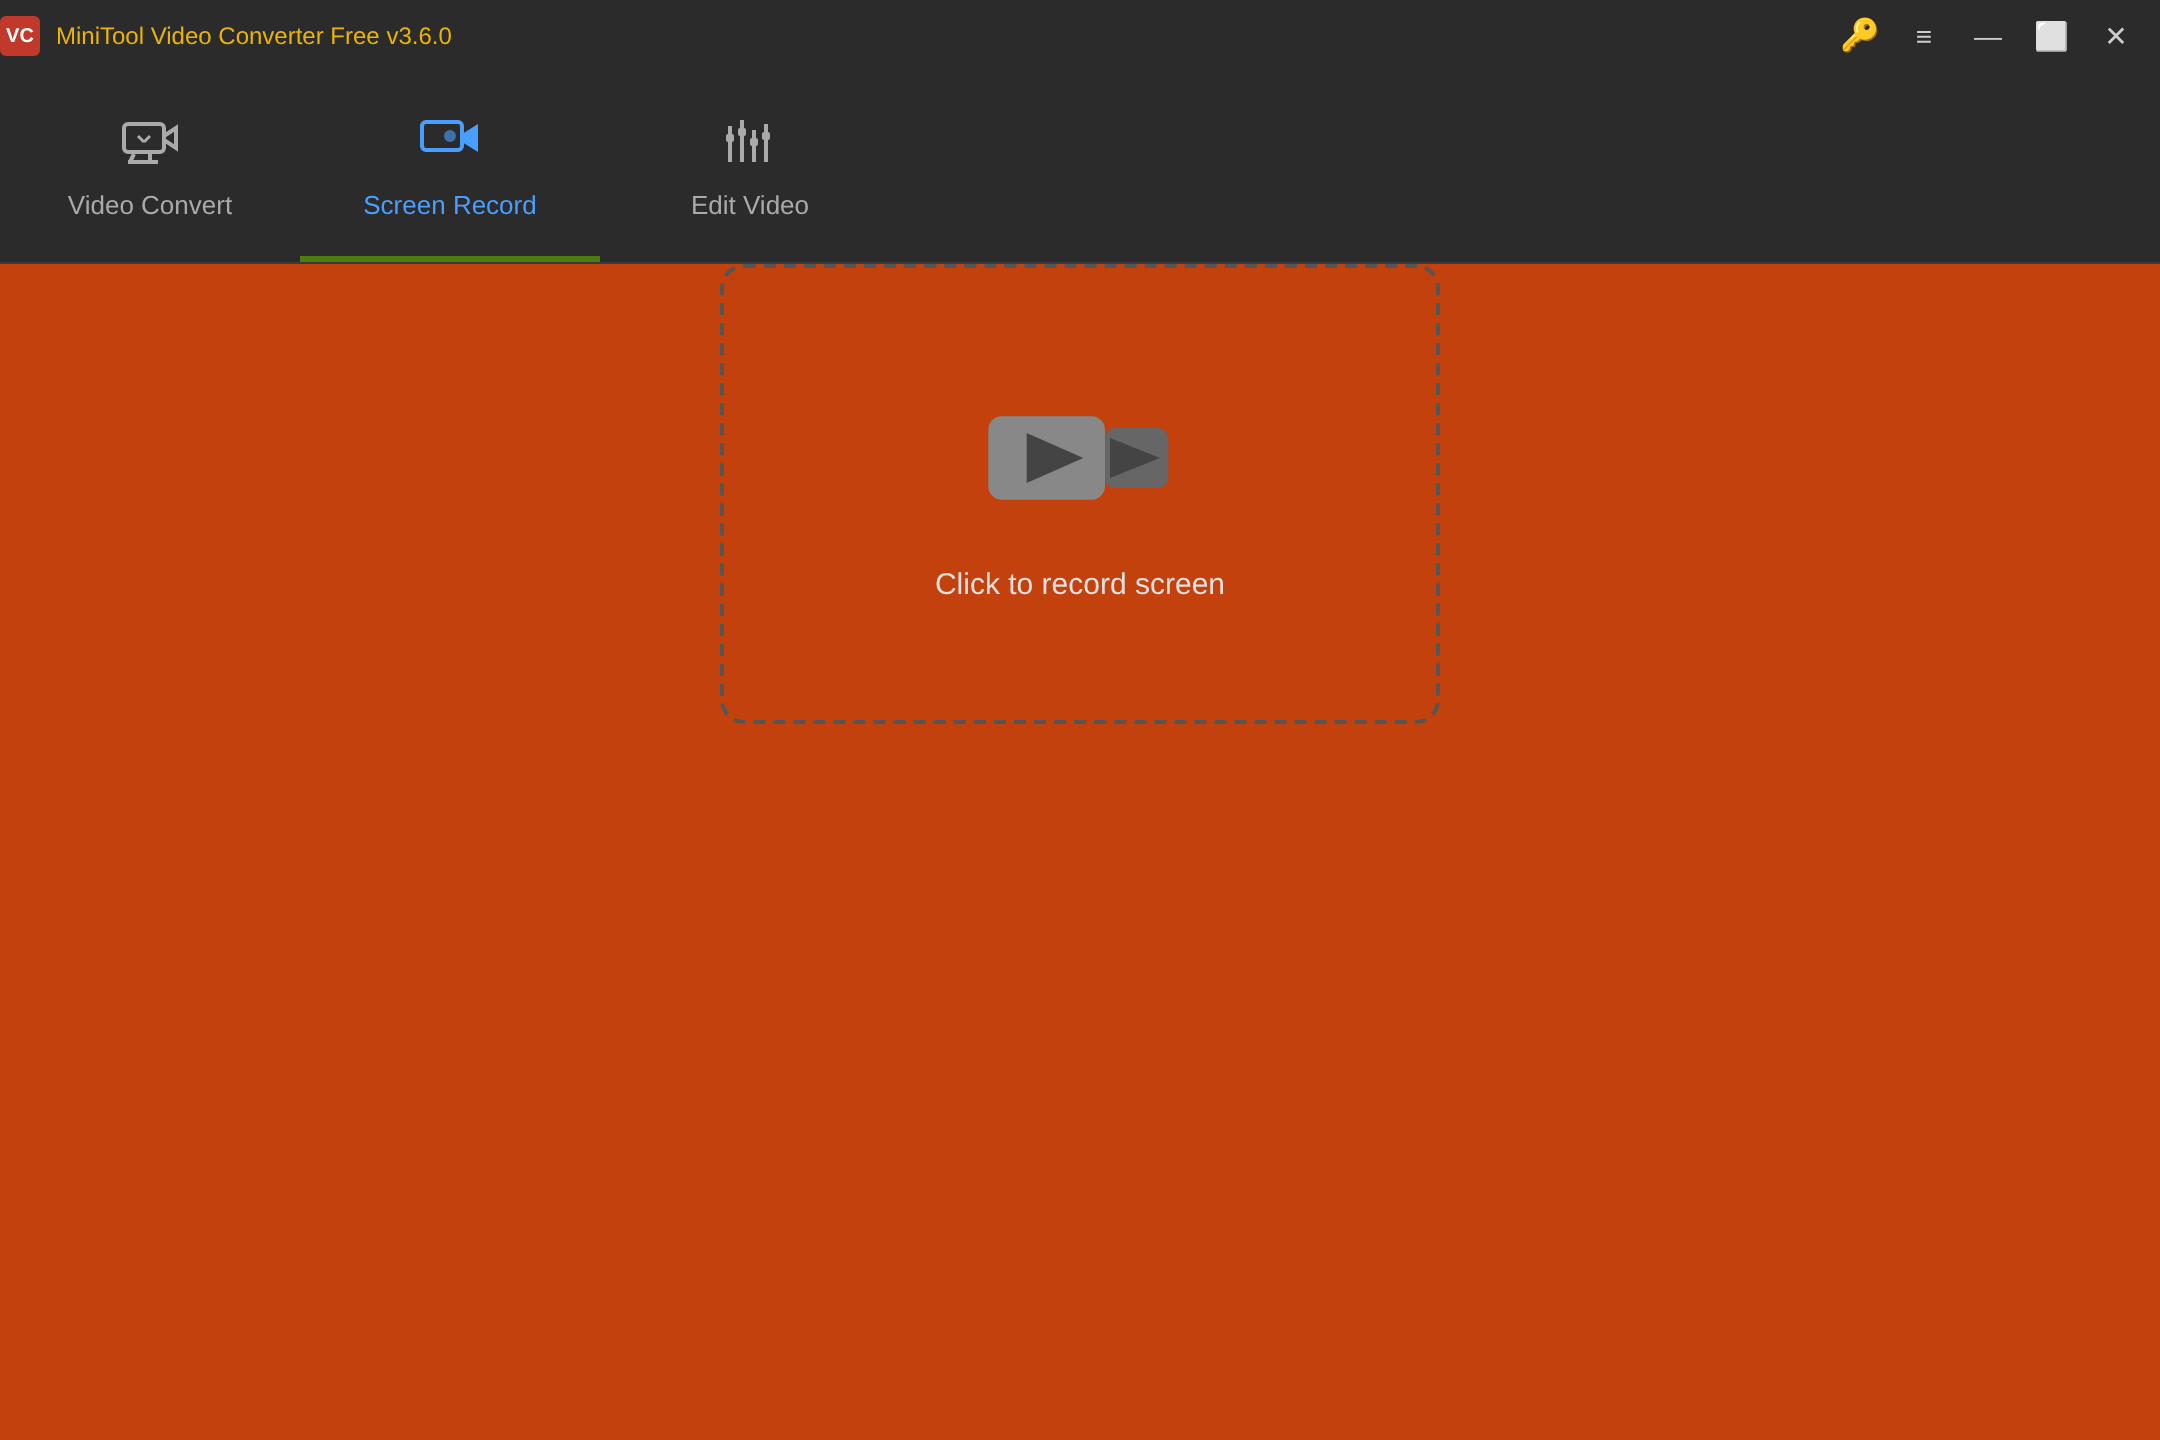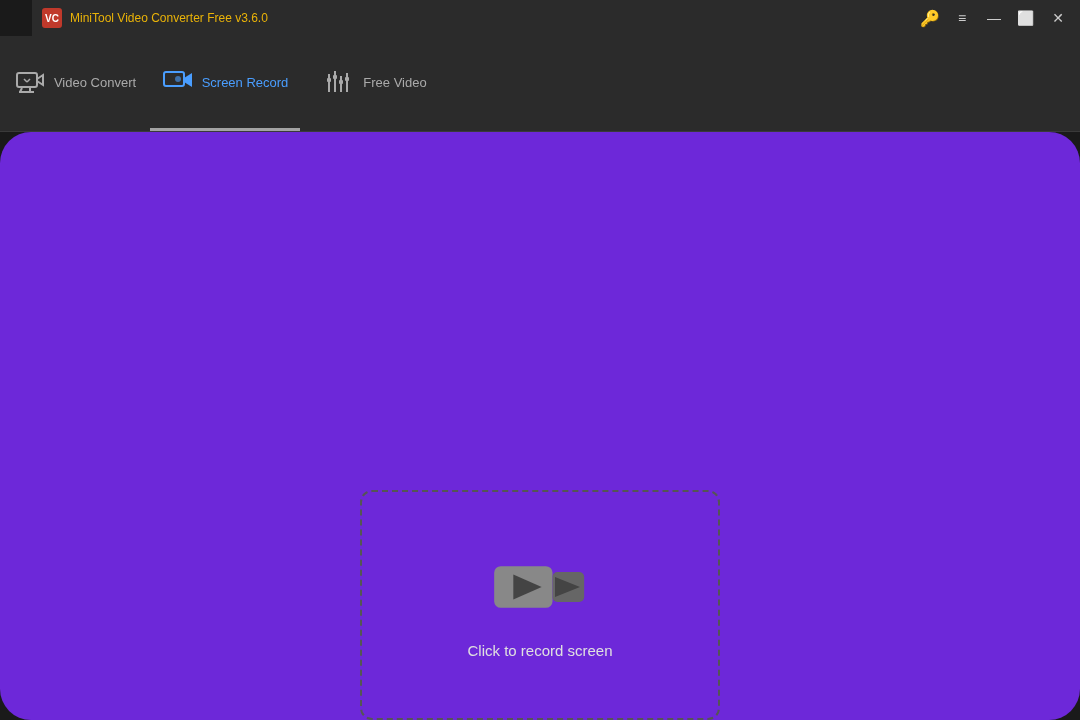--- a/index.html
+++ b/index.html
@@ -14,22 +14,21 @@
       user-select: none;
     }
 
     
     #title-bar {
       display: flex;
       align-items: center;
       justify-content: space-between;
       background: #2b2b2b;
       height: 36px;
-      padding: 0 8px 0 10px;
-      margin-left: 32px;
+      padding: 0 8px 0 0;
     }
 
     #title-bar-left {
       display: flex;
       align-items: center;
       gap: 8px;
     }
 
     #app-logo {
       width: 20px;
@@ -78,49 +77,49 @@
     
     #nav-tabs {
       display: flex;
       background: #2b2b2b;
       height: 96px;
       border-bottom: 1px solid #3a3a3a;
     }
 
     .nav-tab {
       display: flex;
+      flex-direction: column;
       align-items: center;
       justify-content: center;
       width: 150px;
       cursor: pointer;
       gap: 8px;
       color: #aaa;
       font-size: 13px;
       border-bottom: 3px solid transparent;
       transition: color 0.15s;
     }
 
     .nav-tab.active {
       color: #4a9eff;
-      border-bottom: 3px solid #a3a3a3;
+      border-bottom: 3px solid #4d7c0f;
     }
 
     .nav-tab svg {
       width: 32px;
       height: 32px;
     }
 
     
     #main-content {
       display: flex;
-      align-items: flex-end;
+      align-items: flex-start;
       justify-content: center;
       height: calc(720px - 36px - 96px);
-      background: #6d28d9;
-      border-radius: 31px;
+      background: #c2410c;
     }
 
     
     #record-area {
       width: 360px;
       height: 230px;
       border: 2px dashed #555;
       border-radius: 12px;
       display: flex;
       flex-direction: column;
@@ -196,21 +195,21 @@
     <svg viewBox="0 0 32 32" fill="none" xmlns="http://www.w3.org/2000/svg">
       <path d="M6 8 L6 26" stroke="#aaa" stroke-width="2"></path>
       <path d="M12 5 L12 26" stroke="#aaa" stroke-width="2"></path>
       <path d="M18 10 L18 26" stroke="#aaa" stroke-width="2"></path>
       <path d="M24 7 L24 26" stroke="#aaa" stroke-width="2"></path>
       <rect x="4" y="12" width="4" height="4" rx="1" fill="#aaa"></rect>
       <rect x="10" y="9" width="4" height="4" rx="1" fill="#aaa"></rect>
       <rect x="16" y="14" width="4" height="4" rx="1" fill="#aaa"></rect>
       <rect x="22" y="11" width="4" height="4" rx="1" fill="#aaa"></rect>
     </svg>
-    <span>Free Video</span>
+    <span>Edit Video</span>
   </div>
 
 </div>
 
 <div id="main-content">
   <div id="record-area">
 
     <svg id="camera-icon-svg" viewBox="0 0 120 80" xmlns="http://www.w3.org/2000/svg">
 
       <rect x="5" y="15" width="70" height="50" rx="8" fill="#888"></rect>

